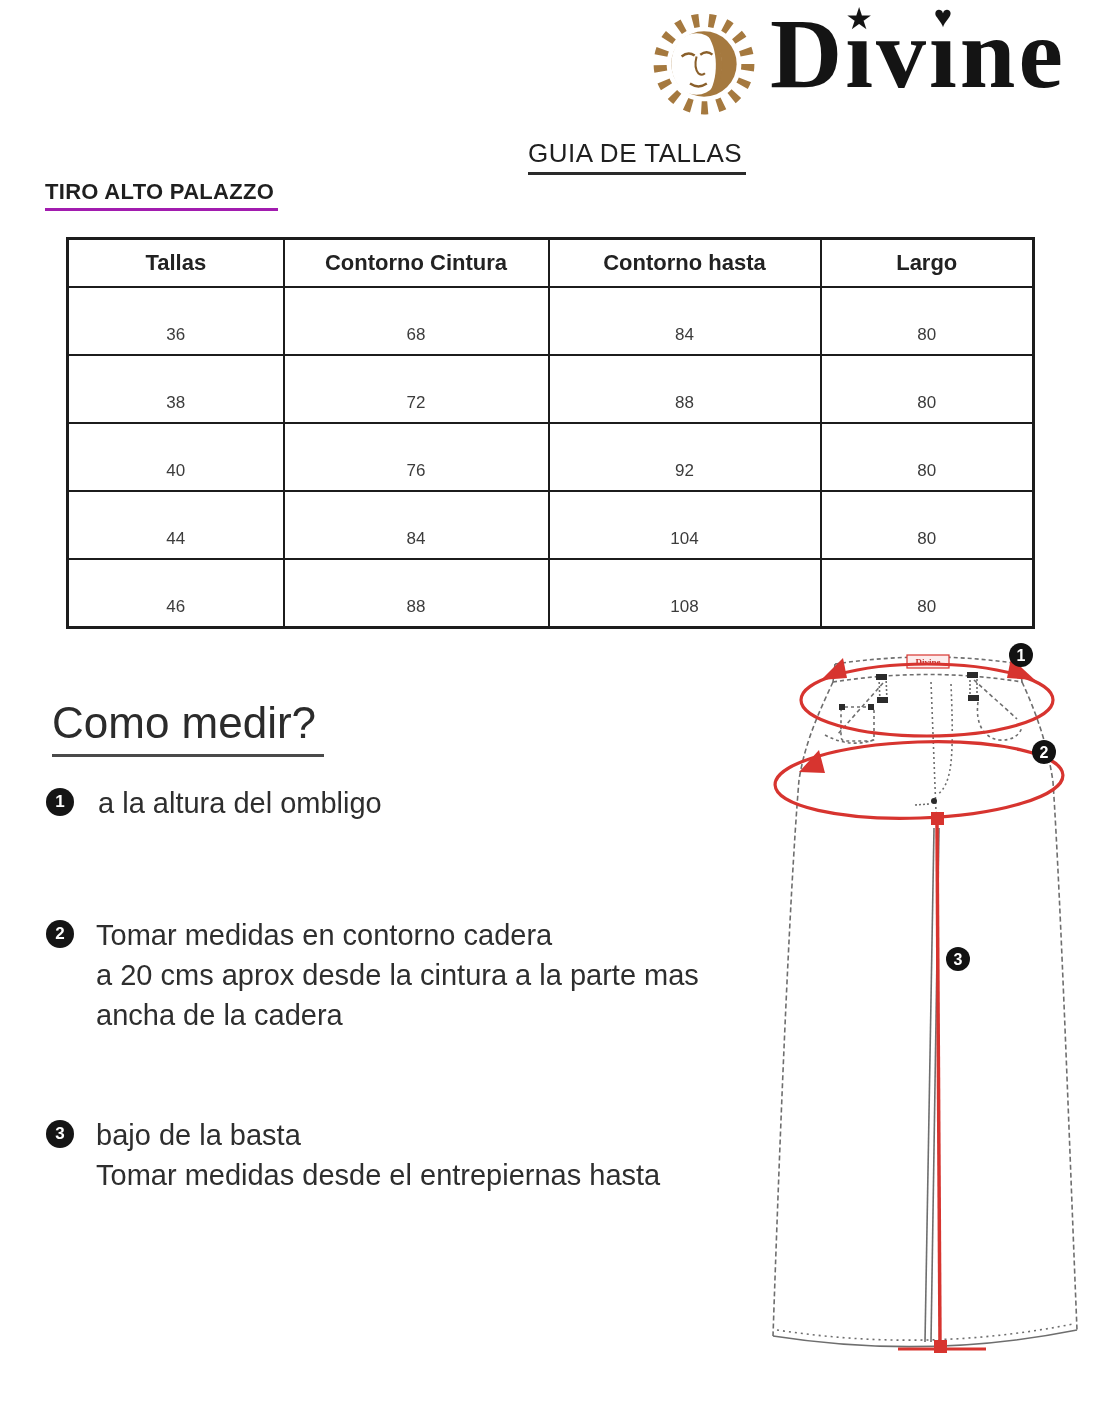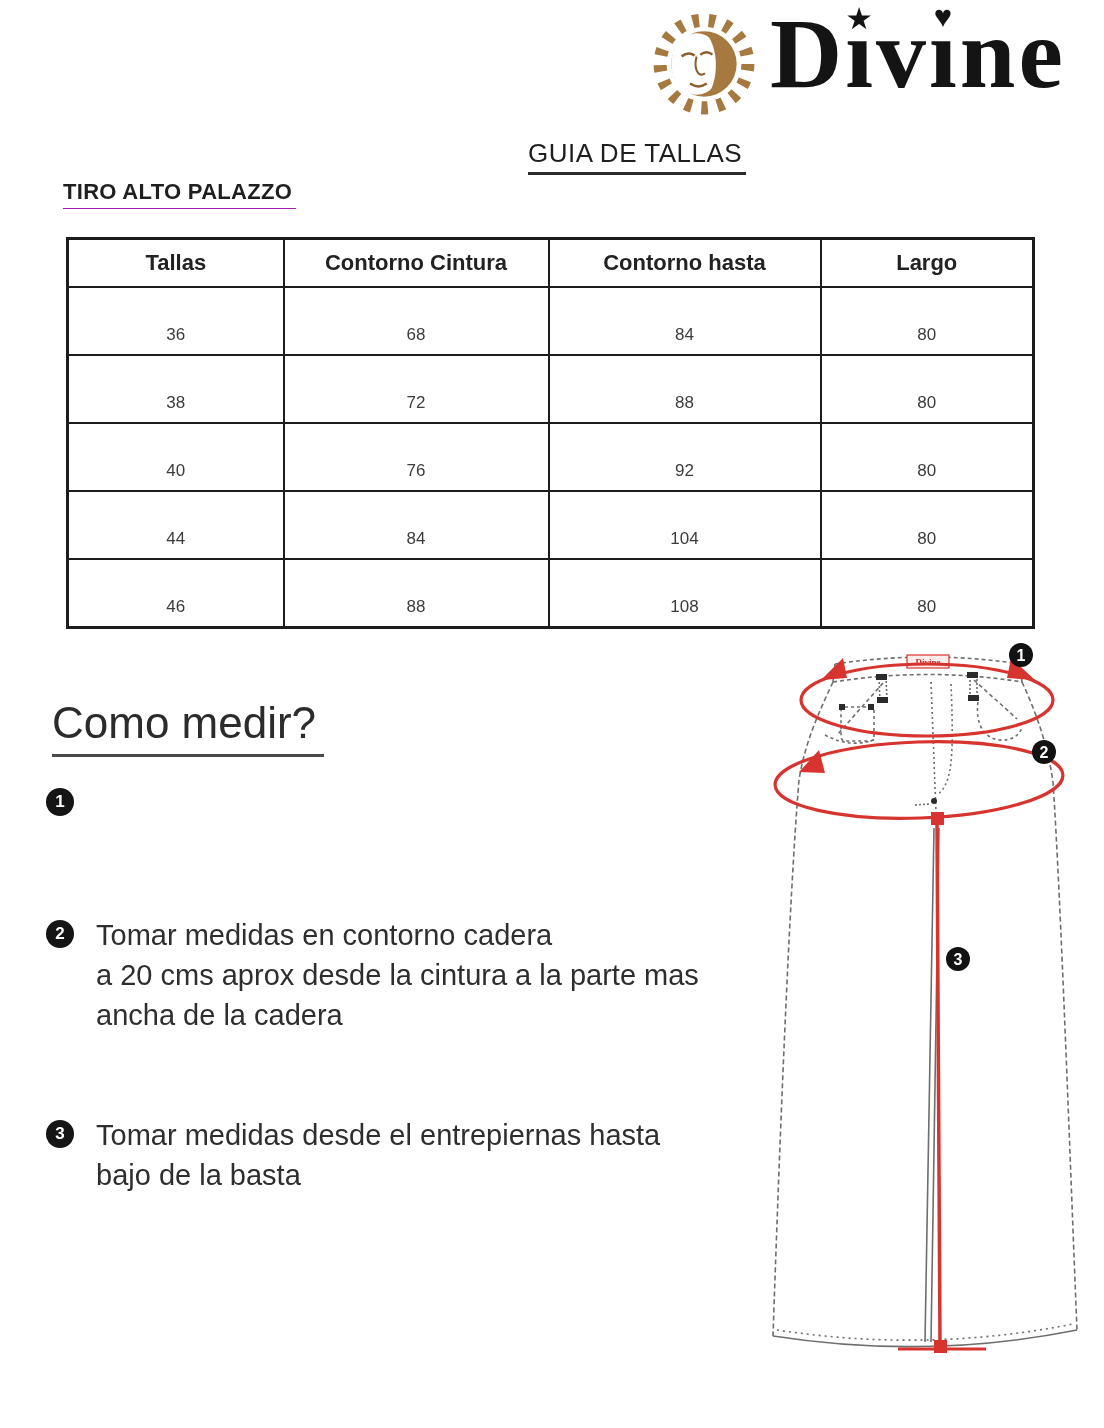--- a/index.html
+++ b/index.html
@@ -13,21 +13,21 @@
             font-size:100px;line-height:1;color:#141414;letter-spacing:3px;}
   .iwrap{position:relative;display:inline-block;}
   .mark{position:absolute;left:50%;transform:translateX(-50%);line-height:1;color:#141414;}
   .mark.star{top:2px;font-size:27px;}
   .mark.heart{top:-3px;font-size:31px;}
 
   
   .guide-title{left:528px;top:138px;font-size:26px;font-weight:normal;
                border-bottom:3px solid #2a2a2a;padding:0 4px 3px 0;letter-spacing:.5px;}
   .style-title{left:45px;top:179px;font-size:22px;font-weight:bold;
-               border-bottom:1px solid #a21caf;padding:0 4px 3px 0;letter-spacing:.3px;margin-left:18px;}
+               border-bottom:3px solid #a21caf;padding:0 4px 3px 0;letter-spacing:.3px;}
 
   
   .size-table{left:42px;top:237px;padding-left:24px;}
   table{border-collapse:collapse;table-layout:fixed;width:966px;border:3px solid #1c1c1c;}
   th{border:2px solid #1c1c1c;height:44px;font-size:22px;font-weight:bold;
      text-align:center;vertical-align:middle;color:#222;}
   td{border:2px solid #1c1c1c;height:56px;font-size:17px;color:#3c3c3c;
      text-align:center;vertical-align:bottom;padding-bottom:9px;}
   col.c1{width:216px;} col.c2{width:265px;} col.c3{width:272px;} col.c4{width:213px;}
 
@@ -124,37 +124,38 @@
       </tr>
     </tbody>
   </table>
 </div>
 
 <div class="abs howto-title">Como medir?</div>
 
 <div class="abs item item1">
   <div class="badge">1</div>
   <div class="lines">
+    <div>a la altura del ombligo</div>
   </div>
 </div>
 
 <div class="abs item item2">
   <div class="badge">2</div>
   <div class="lines">
     <div>Tomar medidas en contorno cadera</div>
     <div>a 20 cms aprox desde la cintura a la parte mas</div>
     <div>ancha de la cadera</div>
   </div>
 </div>
 
 <div class="abs item item3">
   <div class="badge">3</div>
   <div class="lines">
+    <div>bajo de la basta</div>
     <div>Tomar medidas desde el entrepiernas hasta</div>
-    <div>bajo de la basta</div>
   </div>
 </div>
 
 <svg class="abs" style="left:755px;top:640px" width="349" height="749" viewBox="0 0 349 749">
 
   <g fill="none" stroke="#6e6e6e" stroke-width="1.6">
     <path d="M 80,24 Q 174,10 265,24" stroke-dasharray="4 3"></path>
     <path d="M 78,42 Q 174,27 267,42" stroke-dasharray="4 3"></path>
     <path d="M 80,24 L 78,42"></path>
     <path d="M 265,24 L 267,42"></path>

